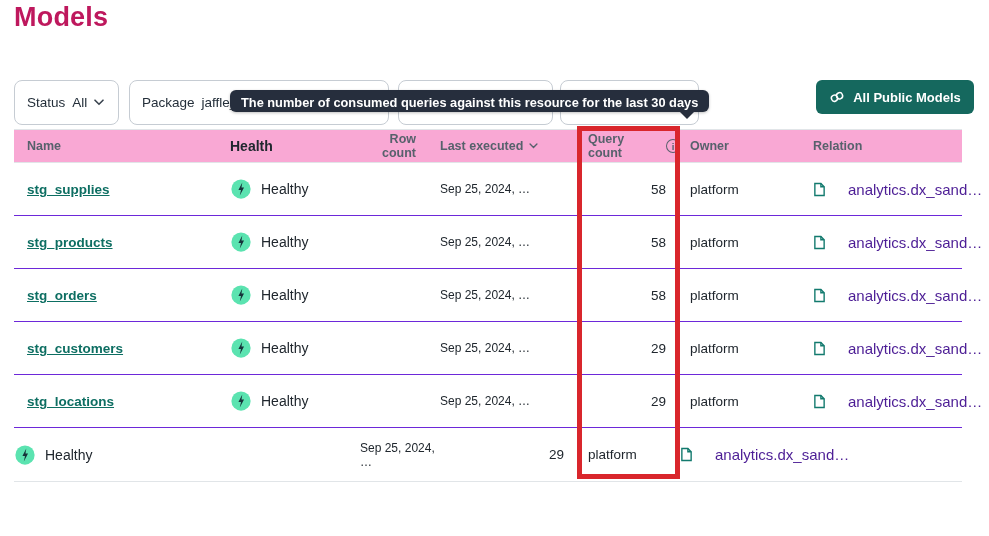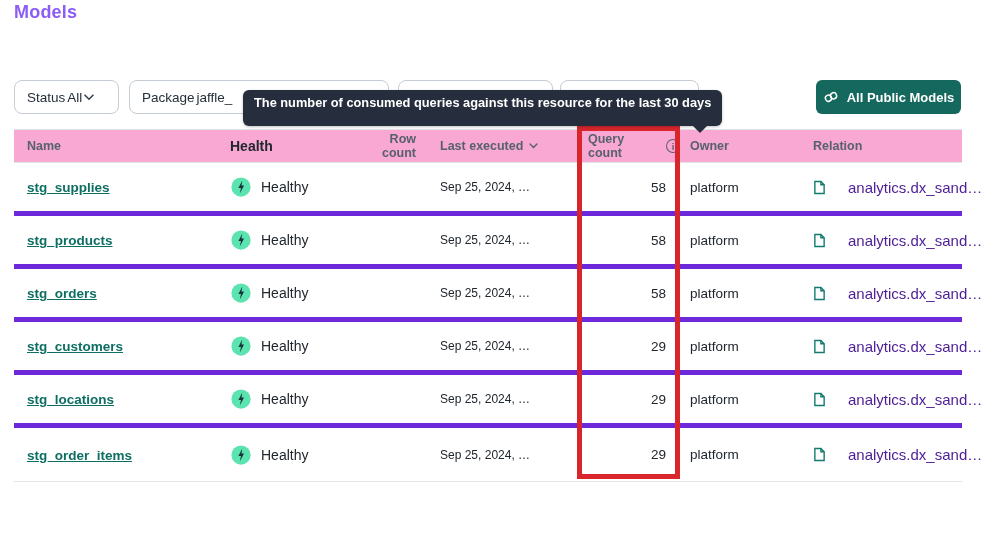--- a/index.html
+++ b/index.html
@@ -9,54 +9,54 @@
     background:#ffffff;
     color:#1f2b36;
     position:relative;
     overflow:hidden;
   }
   .page { position:relative; width:989px; height:536px; }
 
   
   .page-title {
     position:absolute; top:2px; left:14px;
-    font-size:18px; font-weight:600; color:#8b5cf6; letter-spacing:0.2px;
+    font-size:27px; font-weight:600; color:#be185d; letter-spacing:0.2px;
   }
 
   
   .pill {
-    position:absolute; top:80px; height:34px;
+    position:absolute; top:80px; height:45px;
     border:1px solid #c6ccd3; border-radius:8px; background:#fff;
-    display:flex; align-items:center; gap:2px;
+    display:flex; align-items:center; gap:7px;
     padding:0 12px; font-size:13.5px; color:#242f3a; cursor:pointer;
   }
   .pill .plabel { color:#242f3a; }
   .pill .pvalue { color:#242f3a; }
   .pill-status { left:14px; width:105px; }
   .pill-package { left:129px; width:260px; }
   .pill-3 { left:398px; width:155px; }
   .pill-4 { left:560px; width:139px; justify-content:flex-end; }
   .chev { display:inline-block; width:10px; height:7px; }
   .chev svg { display:block; }
 
   
   .apm-btn {
-    position:absolute; top:80px; left:816px; width:145px; height:34px;
+    position:absolute; top:80px; left:816px; width:158px; height:34px;
     background:#15685e; color:#fff; border:none; border-radius:6px;
     display:flex; align-items:center; justify-content:center; gap:8px;
     font-family:"Liberation Sans", sans-serif;
     font-size:13px; font-weight:700; cursor:pointer;
   }
 
   
   .tooltip {
-    position:absolute; top:90px; left:243px; z-index:10;
+    position:absolute; top:90px; left:230px; z-index:10;
     background:#262e3d; color:#ffffff;
     font-size:12.8px; font-weight:700; white-space:nowrap;
-    padding:5px 11px 16px 11px; border-radius:6px;
+    padding:5px 11px 2px 11px; border-radius:6px;
     box-shadow:0 1px 3px rgba(0,0,0,0.25);
   }
   .tooltip::after {
     content:""; position:absolute; right:14px; bottom:-7px;
     border-left:8px solid transparent; border-right:8px solid transparent;
     border-top:8px solid #262e3d;
   }
 
   
   .table {
@@ -66,21 +66,21 @@
   .trow, .thead {
     display:grid;
     grid-template-columns:216px 130px 80px 138px 102px 133px 1fr;
     align-items:center;
   }
   .thead {
     height:33px; background:#f9a8d4;
     font-size:12.5px; font-weight:700; color:#57616c;
     border-bottom:1px solid #e1e5e8;
   }
-  .trow { height:53px; border-bottom:5px solid #6d28d9; background:#fff; }
+  .trow { height:53px; border-bottom:1px solid #6d28d9; background:#fff; }
   .trow:last-child { border-bottom:none; }
 
   .c-name { padding-left:13px; }
   .c-rowcount { text-align:right; padding-right:24px; }
   .thead .c-qcount { text-align:left; padding-left:10px; display:flex; align-items:center; gap:5px; }
   .trow .c-qcount { text-align:right; padding-right:14px; font-size:13.5px; color:#20272e; }
   .c-owner { padding-left:10px; font-size:13.5px; color:#20272e; }
   .c-relation { padding-left:0; }
   .thead .c-relation { padding-left:0; }
   .thead .c-last { display:flex; align-items:center; gap:6px; }
@@ -309,21 +309,20 @@
                 <path d="M2 1.5 h6.5 L12 5 v9.5 H2 Z"></path>
                 <path d="M8.5 1.5 V5 H12"></path>
               </svg>
             </span>
         <a class="rel-link">analytics.dx_sand…</a>
       </span>
         </div>
     </div>
 
     <div class="trow">
-      <div class="c-name"><a class="model-link">stg_order_items</a></div>
       <div class="c-health">
         <span class="hbadge">
           <svg width="22" height="22" viewBox="0 0 24 24">
               <circle cx="12" cy="12" r="10.5" fill="#5be3b0"></circle>
               <path d="M13.4 4.8 L9.2 13.2 h2.8 L10.7 19.2 l4.6-8.8 h-2.8 L13.4 4.8 Z" fill="#16323a"></path>
             </svg>
         </span>
         <span>Healthy</span>
       </div>
       <div class="c-rowcount"></div>

